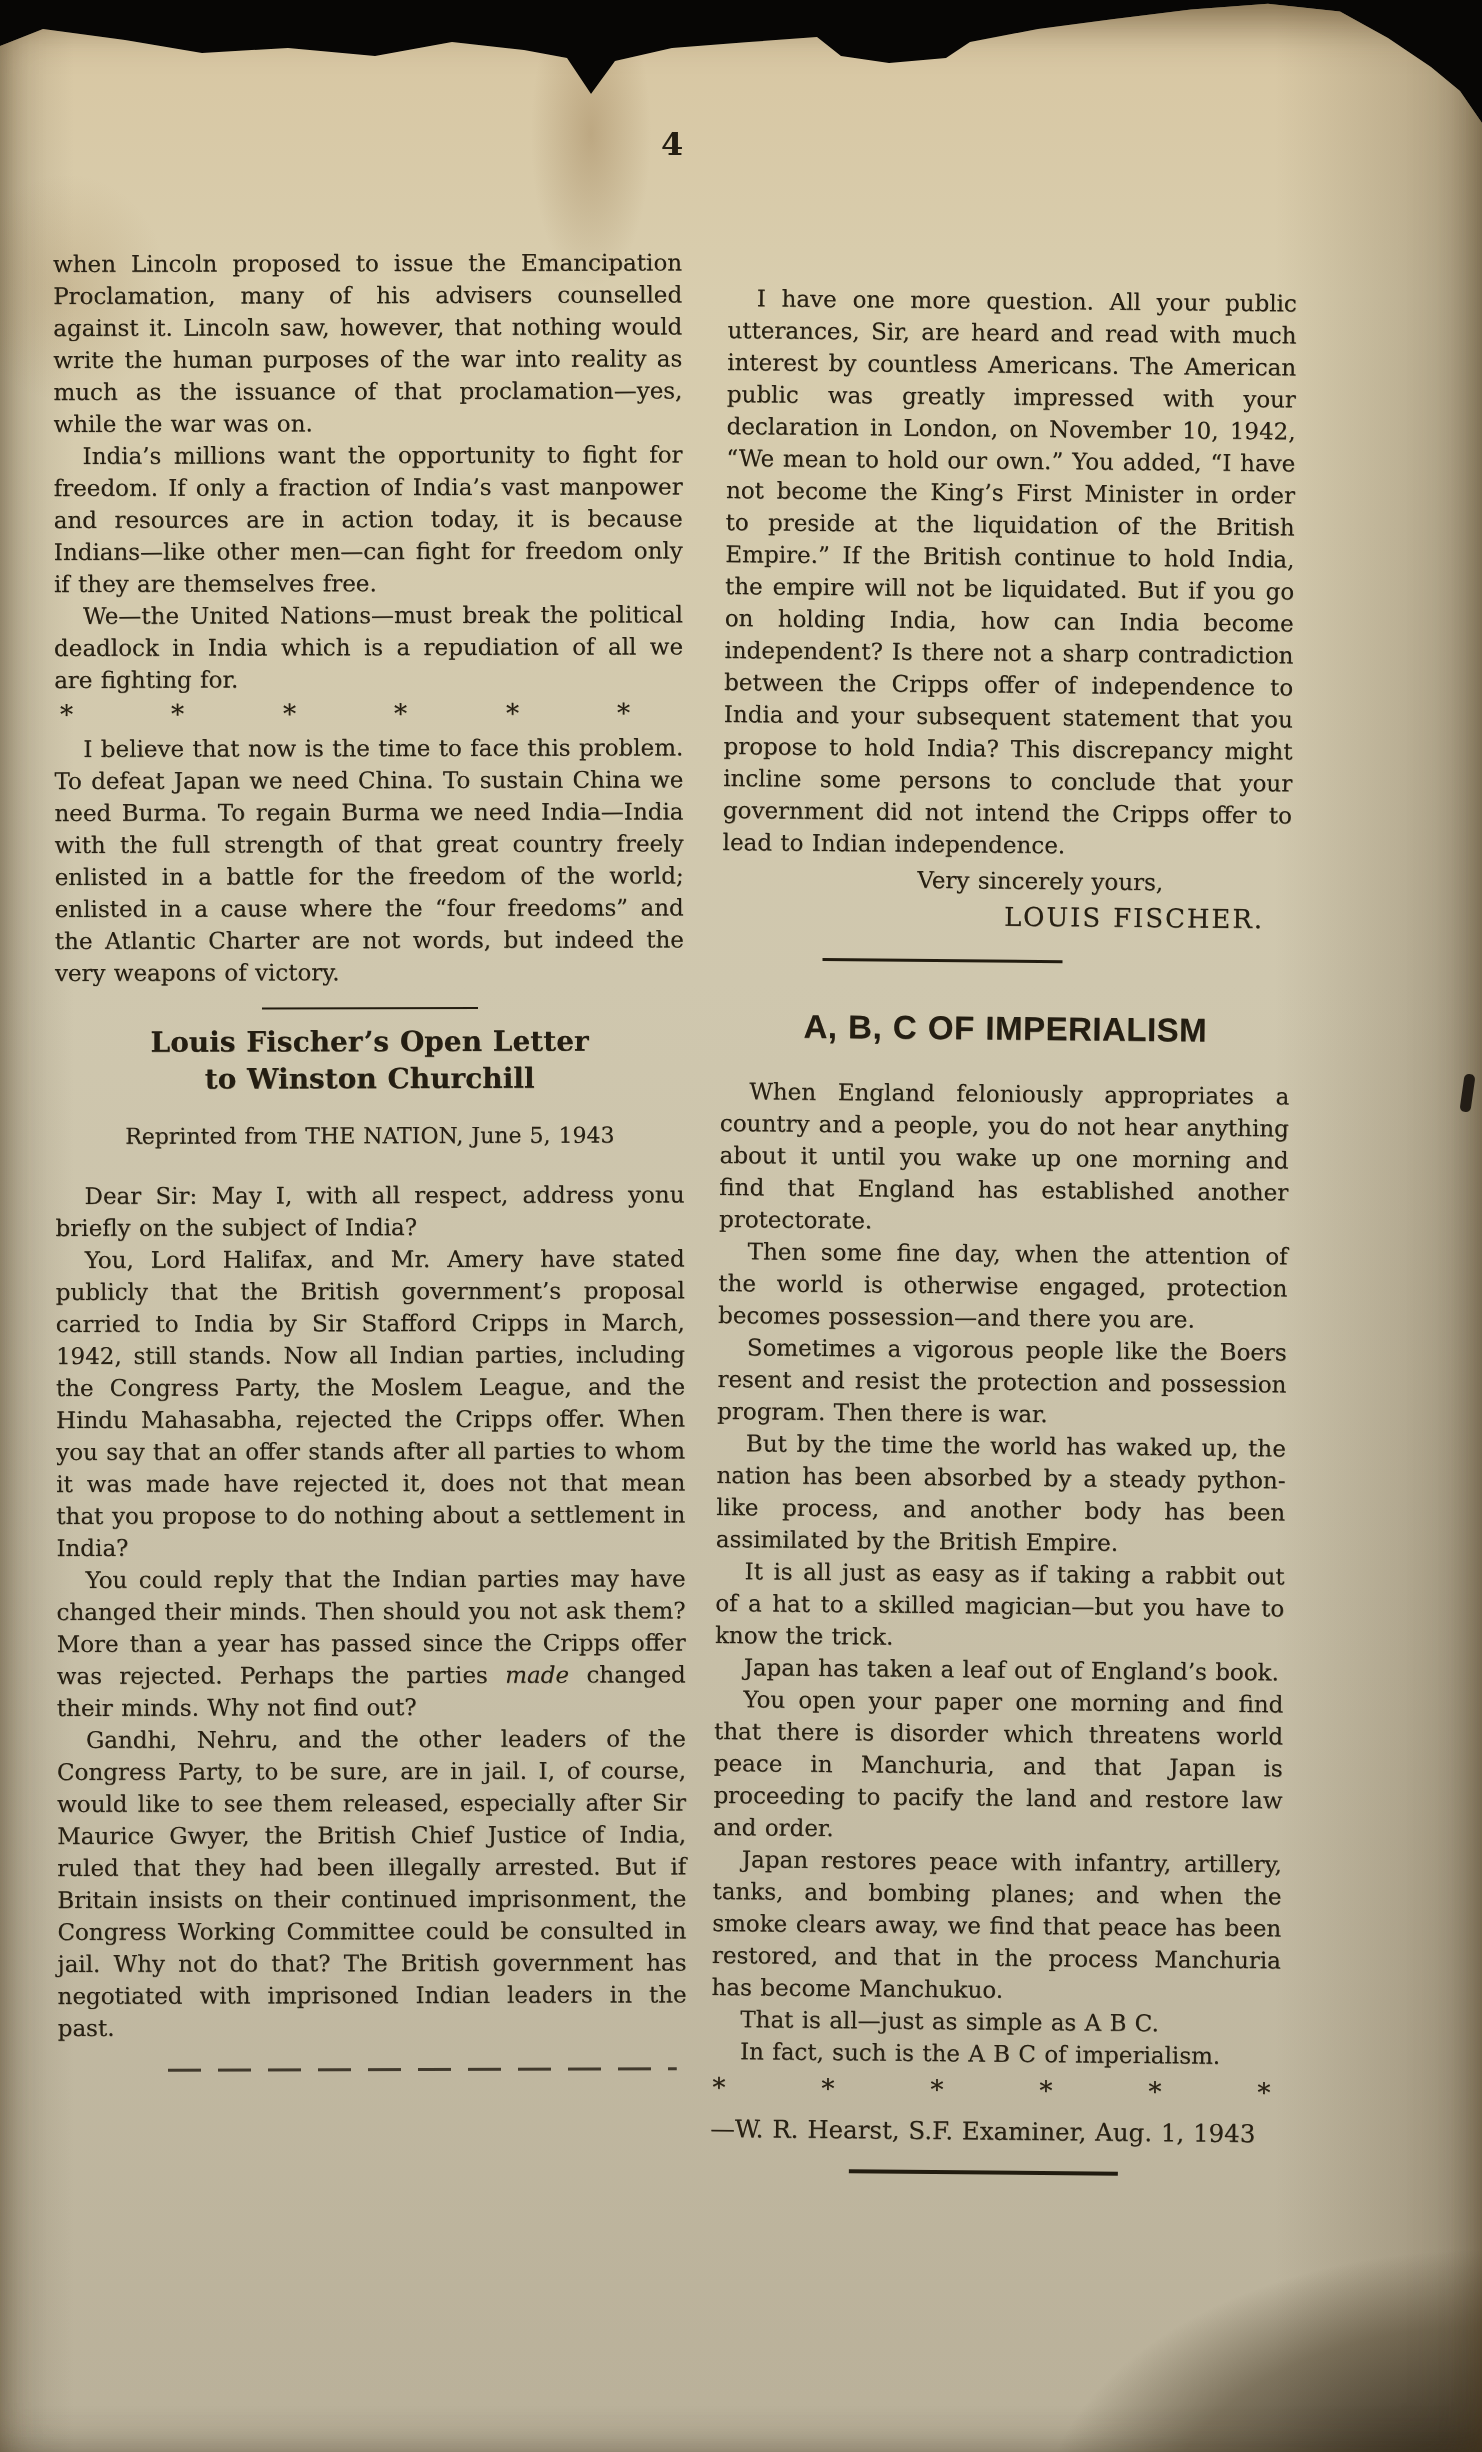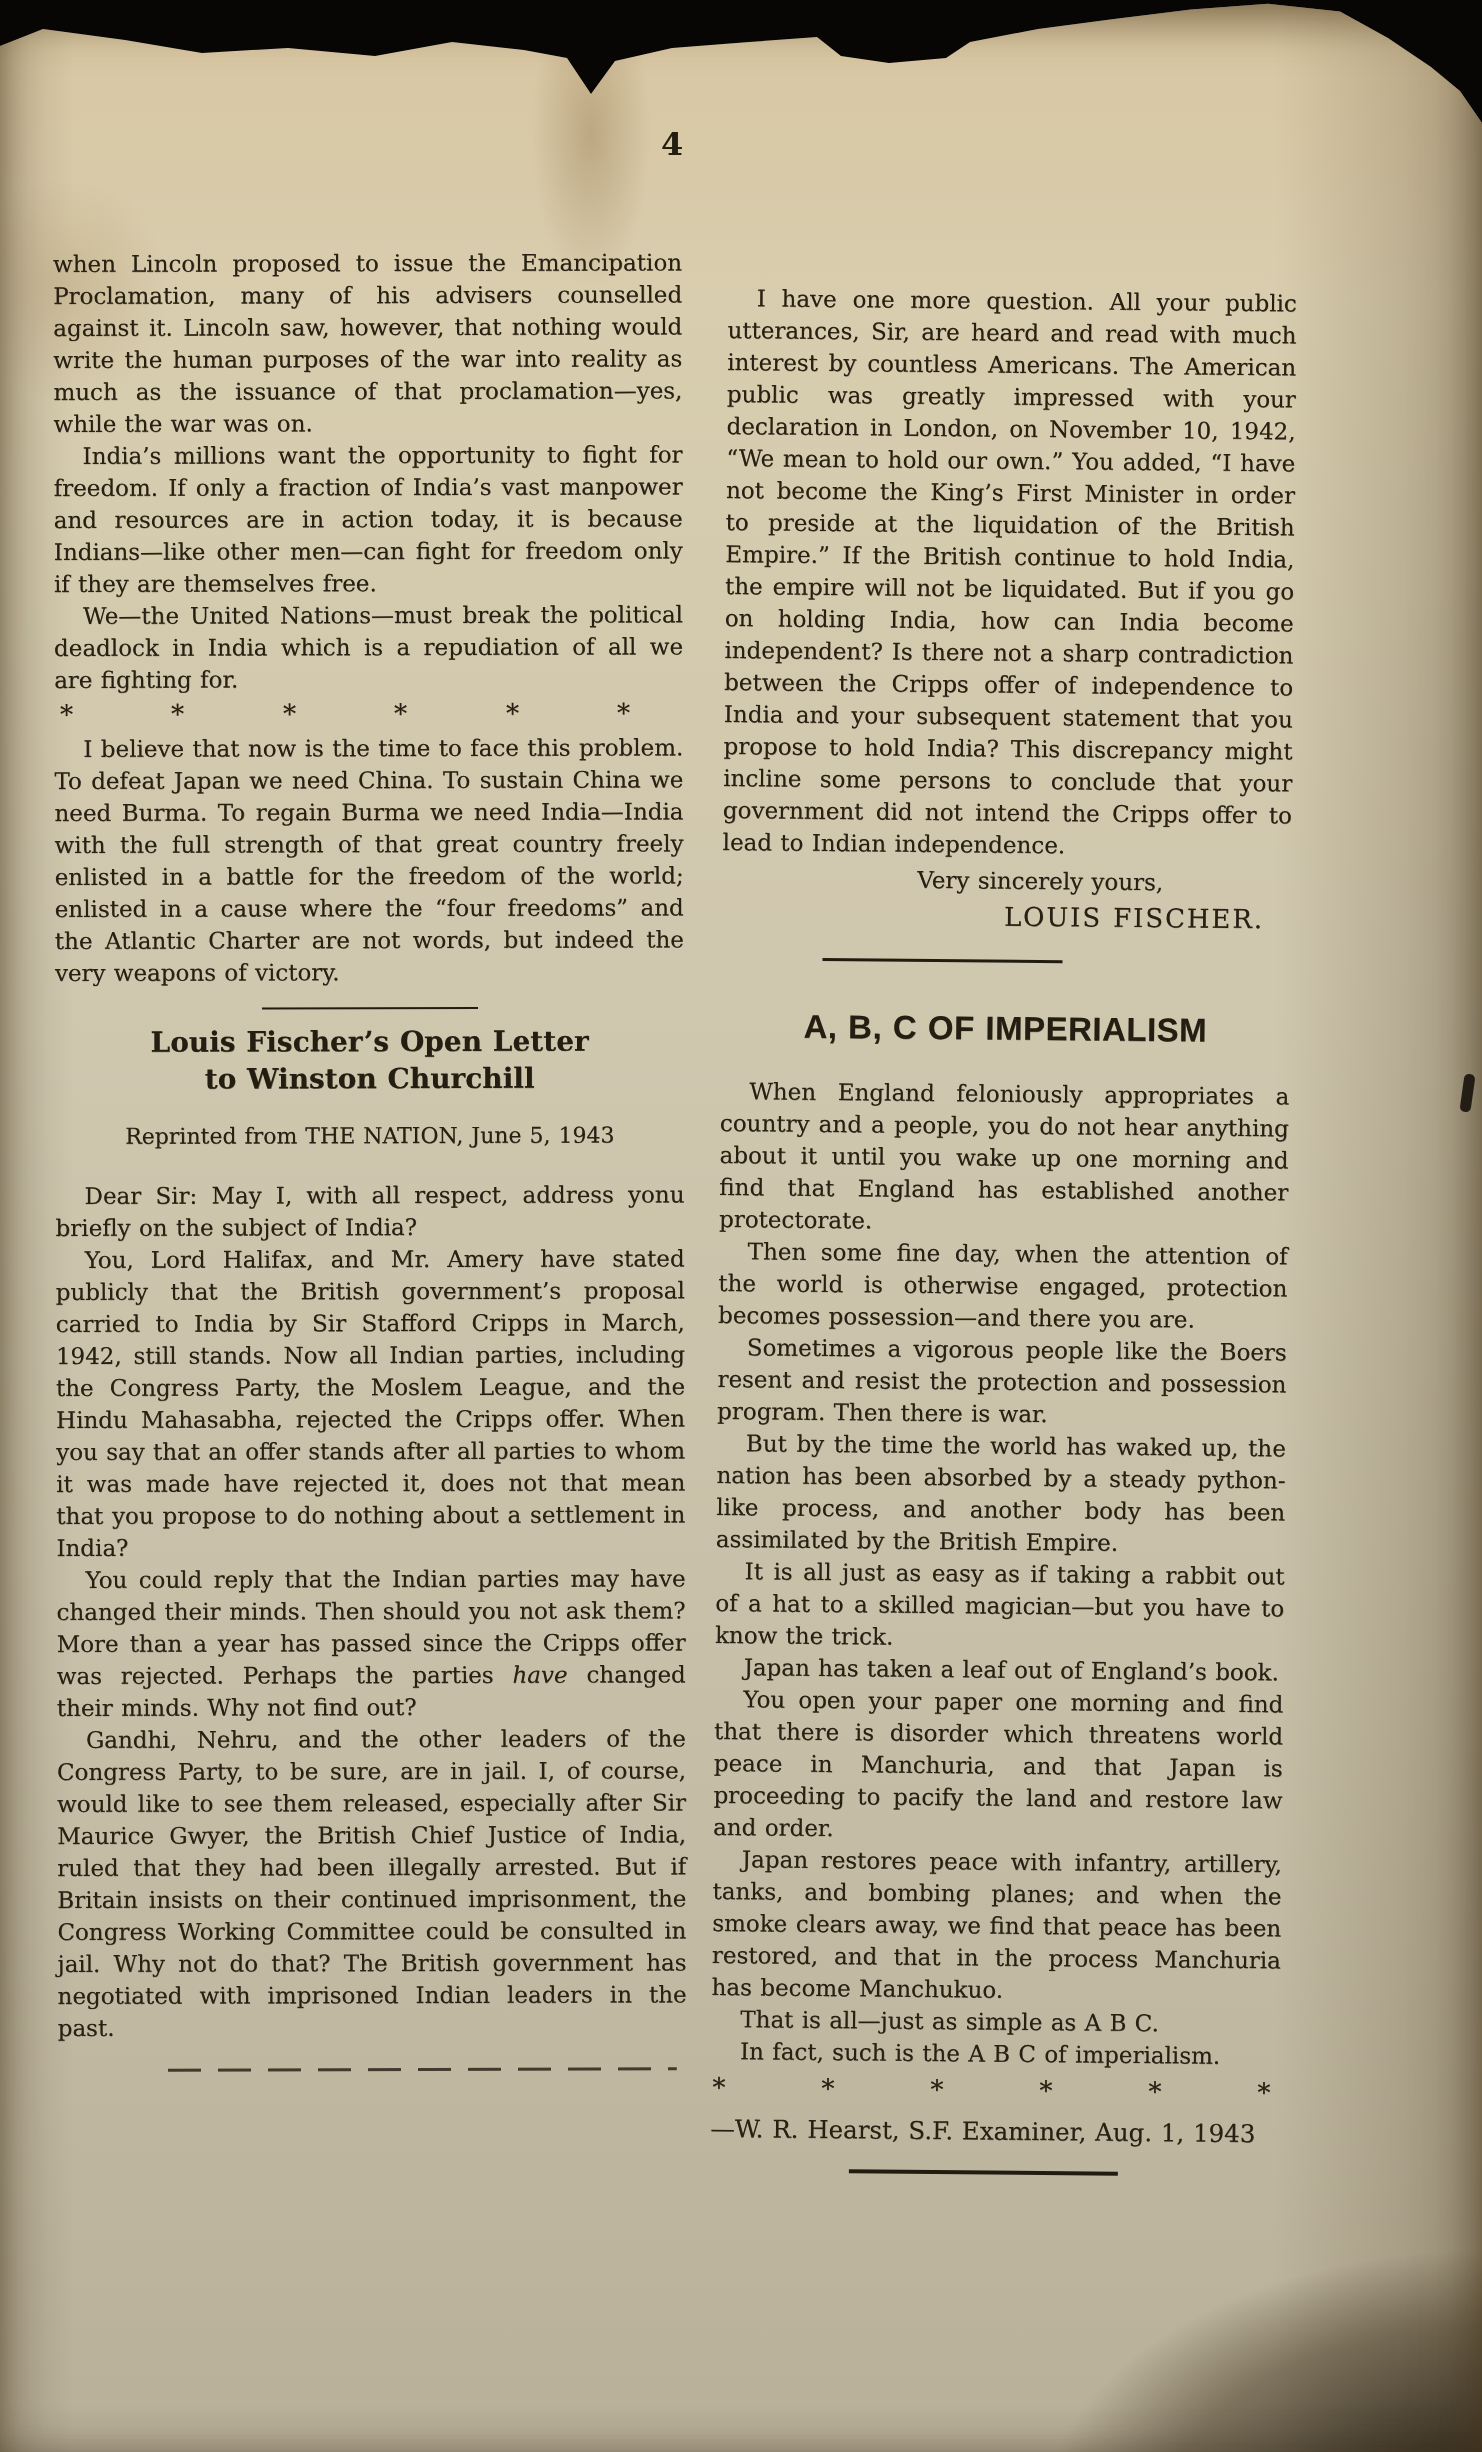--- a/index.html
+++ b/index.html
@@ -84,21 +84,21 @@
         <span>*</span>
         <span>*</span>
         <span>*</span>
       </div>
       <p class="para indent">I believe that now is the time to face this problem. To defeat Japan we need China. To sustain China we need Burma. To regain Burma we need India—India with the full strength of that great country freely enlisted in a battle for the freedom of the world; enlisted in a cause where the “four freedoms” and the Atlantic Charter are not words, but indeed the very weapons of victory.</p>
       <div class="rule"></div>
       <h2 class="letter-heading">Louis Fischer’s Open Letter to Winston Churchill</h2>
       <div class="reprint">Reprinted from THE NATION, June 5, 1943</div>
       <p class="para indent">Dear Sir: May I, with all respect, address yonu briefly on the subject of India?</p>
       <p class="para indent">You, Lord Halifax, and Mr. Amery have stated publicly that the British government’s proposal carried to India by Sir Stafford Cripps in March, 1942, still stands. Now all Indian parties, including the Congress Party, the Moslem League, and the Hindu Mahasabha, rejected the Cripps offer. When you say that an offer stands after all parties to whom it was made have rejected it, does not that mean that you propose to do nothing about a settlement in India?</p>
-      <p class="para indent"><span>You could reply that the Indian parties may have changed their minds. Then should you not ask them? More than a year has passed since the Cripps offer was rejected. Perhaps the parties </span><i>have</i><span> changed their minds. Why not find out?</span></p>
+      <p class="para indent"><span>You could reply that the Indian parties may have changed their minds. Then should you not ask them? More than a year has passed since the Cripps offer was rejected. Perhaps the parties </span><i>made</i><span> changed their minds. Why not find out?</span></p>
       <p class="para indent">Gandhi, Nehru, and the other leaders of the Congress Party, to be sure, are in jail. I, of course, would like to see them released, especially after Sir Maurice Gwyer, the British Chief Justice of India, ruled that they had been illegally arrested. But if Britain insists on their continued imprisonment, the Congress Working Committee could be consulted in jail. Why not do that? The British government has negotiated with imprisoned Indian leaders in the past.</p>
       <div class="dashed-rule"></div>
     </div>
 
     <div class="col col-right">
       <p class="para indent">I have one more question. All your public utterances, Sir, are heard and read with much interest by countless Americans. The American public was greatly impressed with your declaration in London, on November 10, 1942, “We mean to hold our own.” You added, “I have not become the King’s First Minister in order to preside at the liquidation of the British Empire.” If the British continue to hold India, the empire will not be liquidated. But if you go on holding India, how can India become independent? Is there not a sharp contradiction between the Cripps offer of independence to India and your subsequent statement that you propose to hold India? This discrepancy might incline some persons to conclude that your government did not intend the Cripps offer to lead to Indian independence.</p>
       <p class="para valediction">Very sincerely yours,</p>
       <p class="para signature">LOUIS FISCHER.</p>
       <div class="rule-right"></div>
       <h2 class="abc-heading">A, B, C OF IMPERIALISM</h2>

